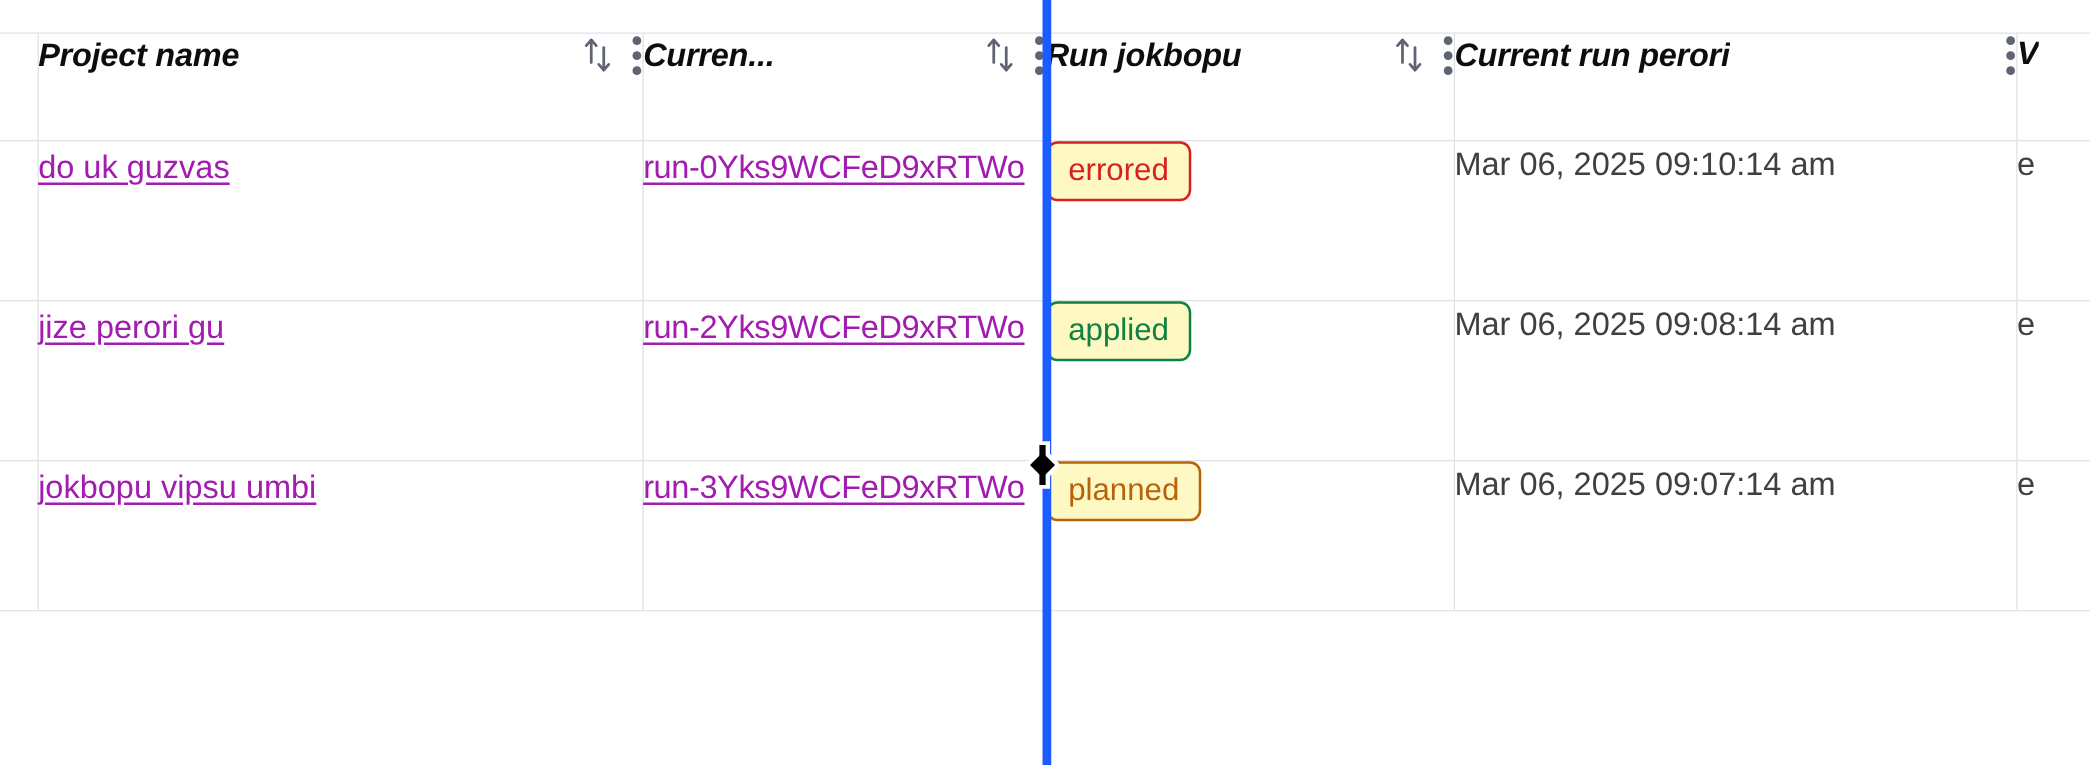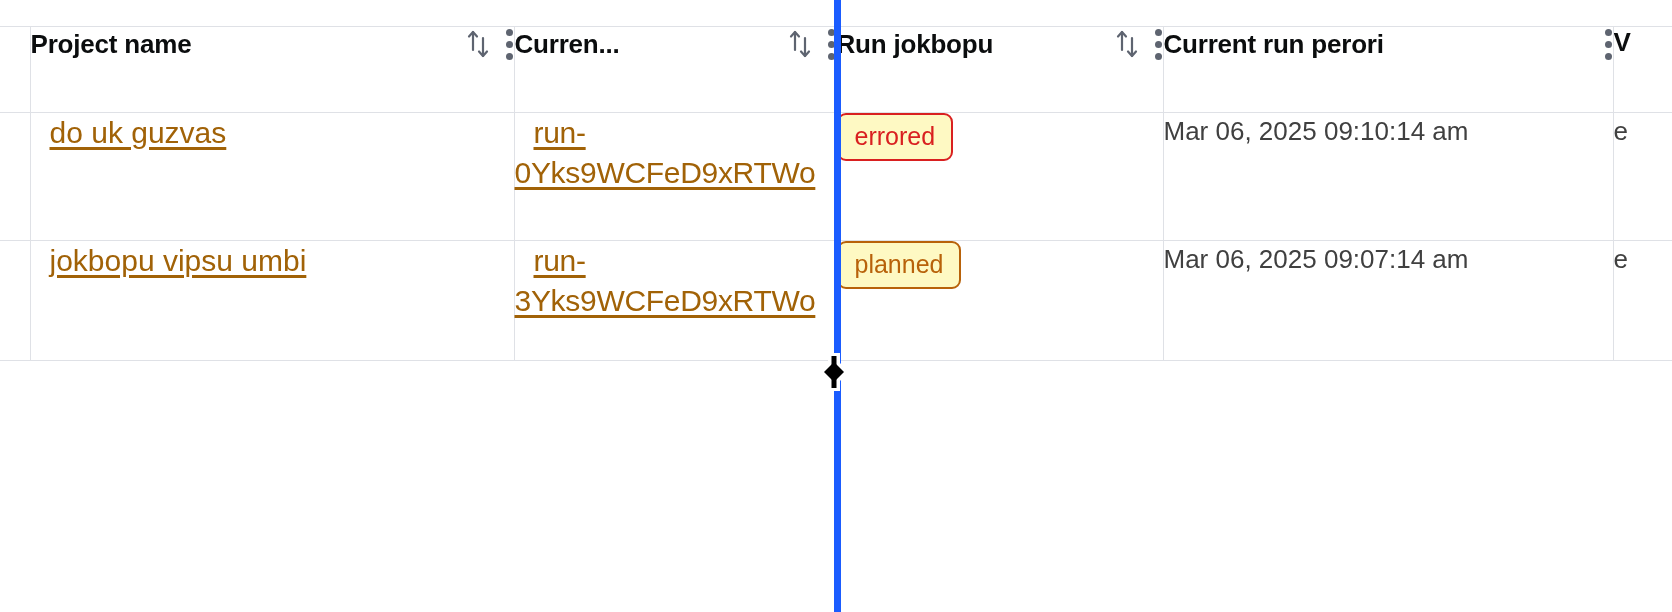--- a/index.html
+++ b/index.html
@@ -46,20 +46,21 @@
     padding: 0 22px;
     vertical-align: middle;
   }
 
   .th-inner {
     display: flex;
     align-items: center;
     justify-content: space-between;
     gap: 10px;
     width: 100%;
+    font-style: italic;
   }
 
   .th-label {
     font-size: 26px;
     font-weight: 700;
     color: #0b0d0e;
     letter-spacing: -0.2px;
     white-space: nowrap;
     overflow: hidden;
     text-overflow: ellipsis;
@@ -83,29 +84,28 @@
 
   
   .col-select { width: 30px; }
   thead th.col-select { padding: 0; border-right: 1px solid #dfe1e6; }
 
   
   tbody td { height: 128px; padding: 24px 22px; }
   tbody tr:last-child td { height: 120px; }
 
   .link {
-    color: #a16207;
+    color: #a21caf;
     text-decoration: underline;
     text-underline-offset: 4px;
-    font-size: 30px;
+    font-size: 26px;
     line-height: 40px;
     cursor: pointer;
     word-break: break-word;
     display: inline;
-    padding-left: 19px;
   }
 
   .run-link { letter-spacing: -0.3px; text-align: right; }
 
   .plain {
     color: #404040;
     font-size: 26px;
     line-height: 36px;
     white-space: nowrap;
   }
@@ -245,20 +245,28 @@
         <tr>
           <td class="col-select"></td>
           <td><span class="link">do uk guzvas</span></td>
           <td><span class="link run-link">run-0Yks9WCFeD9xRTWo</span></td>
           <td><span class="badge" style="color: rgb(217, 32, 32);">errored</span></td>
           <td><span class="plain">Mar 06, 2025 09:10:14 am</span></td>
           <td><span class="plain">e</span></td>
         </tr>
         <tr>
           <td class="col-select"></td>
+          <td><span class="link">jize perori gu</span></td>
+          <td><span class="link run-link">run-2Yks9WCFeD9xRTWo</span></td>
+          <td><span class="badge" style="color: rgb(16, 128, 67);">applied</span></td>
+          <td><span class="plain">Mar 06, 2025 09:08:14 am</span></td>
+          <td><span class="plain">e</span></td>
+        </tr>
+        <tr>
+          <td class="col-select"></td>
           <td><span class="link">jokbopu vipsu umbi</span></td>
           <td><span class="link run-link">run-3Yks9WCFeD9xRTWo</span></td>
           <td><span class="badge" style="color: rgb(184, 98, 10);">planned</span></td>
           <td><span class="plain">Mar 06, 2025 09:07:14 am</span></td>
           <td><span class="plain">e</span></td>
         </tr>
       </tbody>
   </table>
 
   <div class="drag-line" id="drag-line" style="left: 834px; background: rgb(26, 92, 255);"></div>

